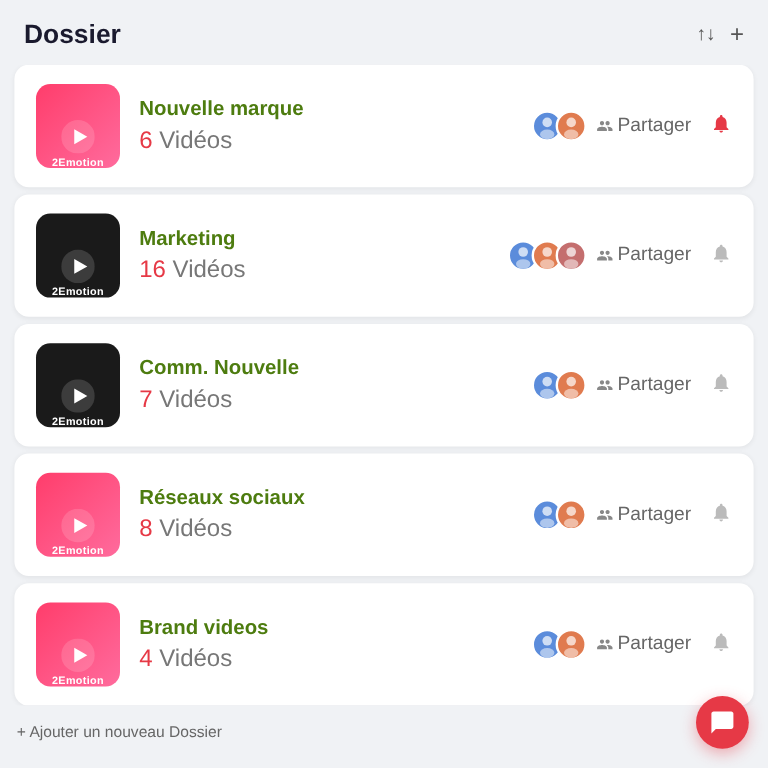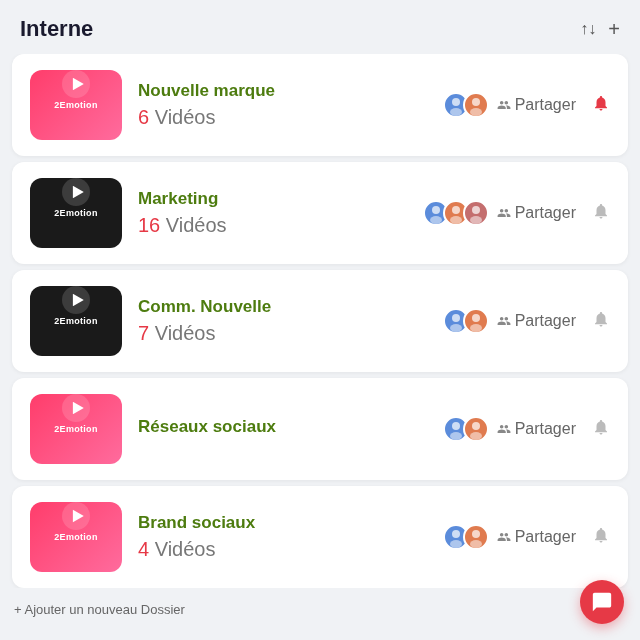--- a/index.html
+++ b/index.html
@@ -51,29 +51,29 @@
       background: #ffffff;
       border-radius: 12px;
       padding: 16px 18px;
       display: flex;
       align-items: center;
       gap: 16px;
       box-shadow: 0 1px 4px rgba(0,0,0,0.06);
     }
 
     .logo-wrap {
-      width: 92px;
+      width: 70px;
       height: 70px;
       border-radius: 12px;
       overflow: hidden;
       flex-shrink: 0;
       display: flex;
       flex-direction: column;
       align-items: center;
-      justify-content: flex-start;
+      justify-content: flex-end;
       position: relative;
     }
 
     .logo-pink {
       background: linear-gradient(135deg, #ff3d6b 0%, #ff6b9d 100%);
     }
 
     .logo-black {
       background: #1a1a1a;
     }
@@ -183,21 +183,21 @@
       align-items: center;
       justify-content: center;
       cursor: pointer;
       box-shadow: 0 4px 12px rgba(230,57,70,0.4);
     }
   </style>
 </head>
 <body>
 
 <div class="header">
-  <span class="header-title">Interne</span>
+  <span class="header-title">Dossier</span>
   <div class="header-actions">
     <span class="header-icon">↑↓</span>
     <span class="header-icon" style="font-size:20px;font-weight:300;">+</span>
   </div>
 </div>
 
 <div class="dossiers-list" id="dossiers-container">
 <div class="dossier-card">
       <div class="logo-wrap logo-pink">
     <svg class="play-icon" viewBox="0 0 36 36">
@@ -312,20 +312,21 @@
     <div class="dossier-card">
       <div class="logo-wrap logo-pink">
     <svg class="play-icon" viewBox="0 0 36 36">
       <circle cx="18" cy="18" r="18" fill="rgba(255,255,255,0.15)"></circle>
       <polygon points="14,10 28,18 14,26" fill="white"></polygon>
     </svg>
     <span class="logo-text">2Emotion</span>
   </div>
       <div class="card-info">
         <div class="card-title">Réseaux sociaux</div>
+        <div class="card-count">8 <span>Vidéos</span></div>
       </div>
       <div class="card-meta">
         <div class="avatars">
           <div class="avatar" style="background: rgb(91, 140, 219);">
             <svg width="22" height="22" viewBox="0 0 22 22">
               <circle cx="11" cy="8" r="4" fill="rgba(255,255,255,0.7)"></circle>
               <ellipse cx="11" cy="18" rx="6" ry="4" fill="rgba(255,255,255,0.5)"></ellipse>
             </svg>
           </div>
           <div class="avatar" style="background: rgb(224, 123, 79);">
@@ -345,21 +346,21 @@
     </div>
     <div class="dossier-card">
       <div class="logo-wrap logo-pink">
     <svg class="play-icon" viewBox="0 0 36 36">
       <circle cx="18" cy="18" r="18" fill="rgba(255,255,255,0.15)"></circle>
       <polygon points="14,10 28,18 14,26" fill="white"></polygon>
     </svg>
     <span class="logo-text">2Emotion</span>
   </div>
       <div class="card-info">
-        <div class="card-title">Brand sociaux</div>
+        <div class="card-title">Brand videos</div>
         <div class="card-count">4 <span>Vidéos</span></div>
       </div>
       <div class="card-meta">
         <div class="avatars">
           <div class="avatar" style="background: rgb(91, 140, 219);">
             <svg width="22" height="22" viewBox="0 0 22 22">
               <circle cx="11" cy="8" r="4" fill="rgba(255,255,255,0.7)"></circle>
               <ellipse cx="11" cy="18" rx="6" ry="4" fill="rgba(255,255,255,0.5)"></ellipse>
             </svg>
           </div>

